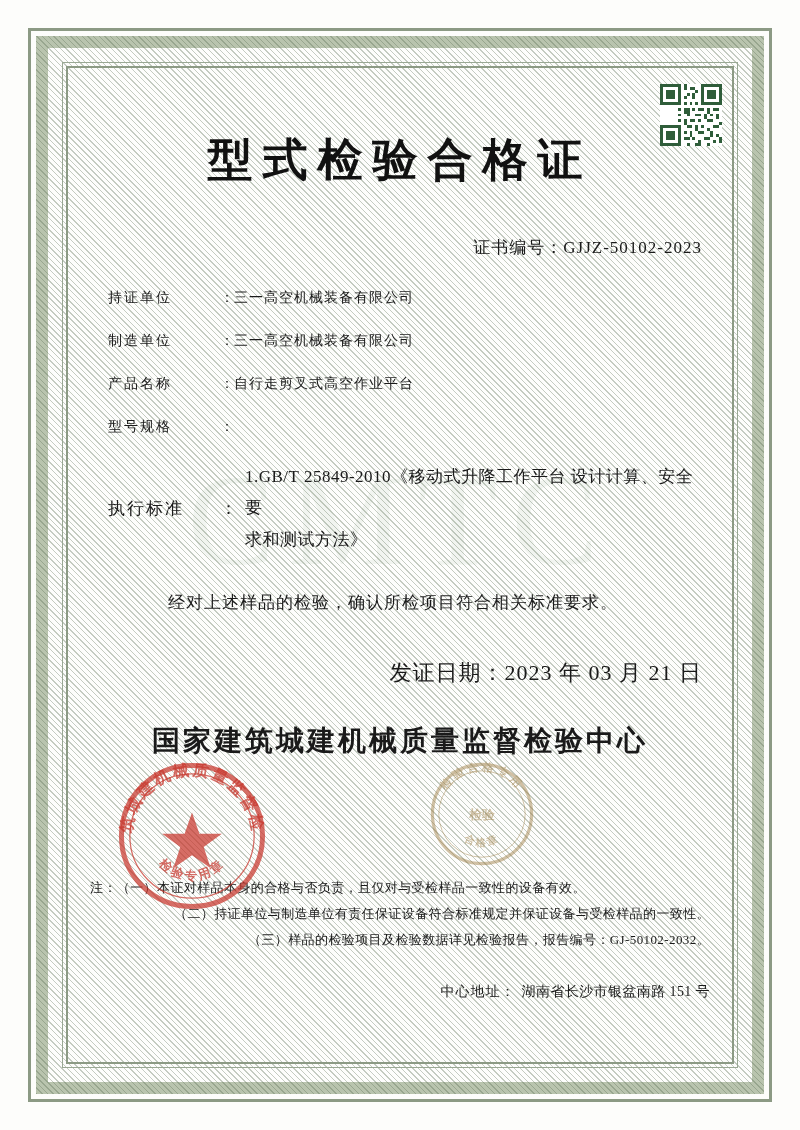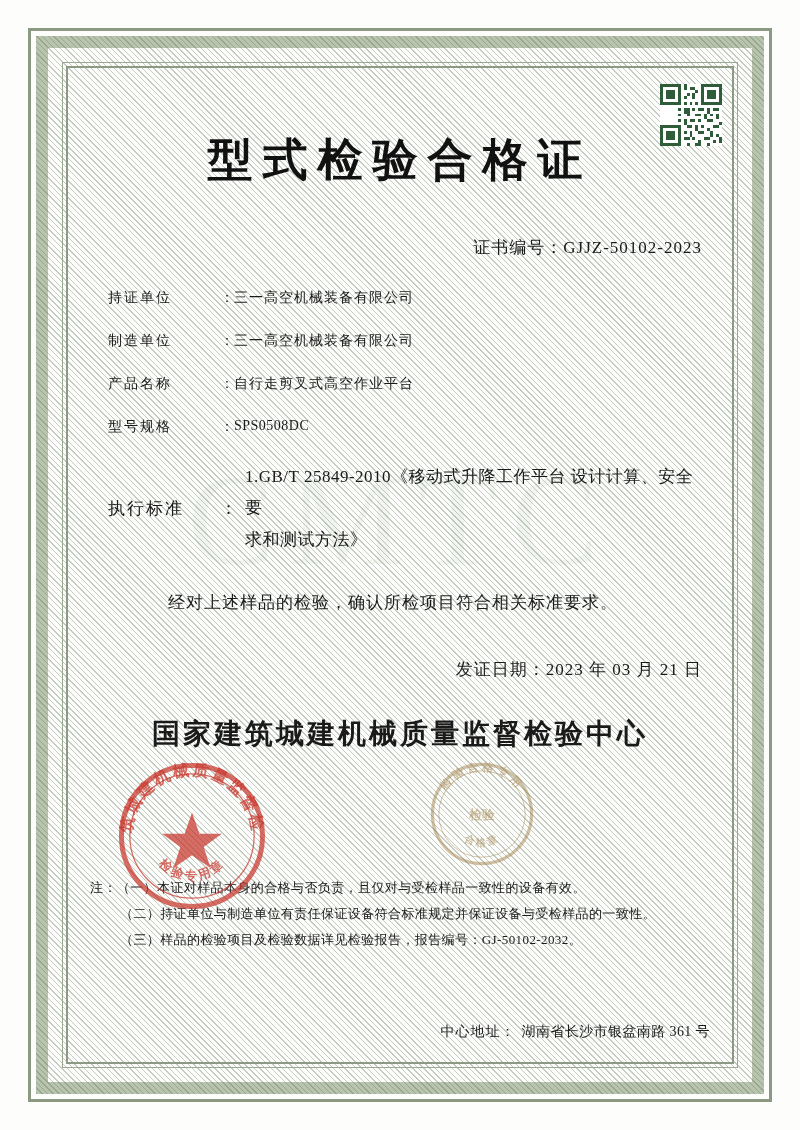--- a/index.html
+++ b/index.html
@@ -178,21 +178,21 @@
     margin-top: 36px;
     padding-left: 78px;
     font-size: 17px;
     letter-spacing: 1px;
   }
 
   .issue-date {
     margin-top: 44px;
     text-align: right;
     padding-right: 8px;
-    font-size: 17px;
+    font-size: 22px;
     letter-spacing: 1px;
   }
 
   .issuer {
     margin-top: 34px;
     text-align: center;
     font-size: 28px;
     font-weight: bold;
     letter-spacing: 3px;
     position: relative;
@@ -224,33 +224,33 @@
   .notes {
     position: absolute;
     left: 90px;
     right: 90px;
     top: 875px;
     font-size: 13px;
     line-height: 2.0;
     letter-spacing: 0.4px;
   }
   .notes .note-line { white-space: nowrap; }
-  .notes .note-line.indent { padding-left: 30px; }
+  .notes .note-line.indent { padding-left: 30px; text-align: right; }
 
   
   .footer {
     position: absolute;
     right: 90px;
     top: 978px;
     text-align: left;
     font-size: 14px;
     line-height: 1.95;
     letter-spacing: 0.4px;
   }
-  .footer .frow { display: flex; justify-content: center; margin-top: 40px; }
+  .footer .frow { display: flex; justify-content: center; }
   .footer .flabel { letter-spacing: 1px; }
   .footer .fvalue { margin-left: 6px; }
   .footer .fvalue.mono { font-family: "Liberation Mono", monospace; font-size: 13px; }
 </style>
 </head>
 <body>
 
 <div class="page">
 
   <div class="border-outer"></div>
@@ -358,21 +358,20 @@
 
       <div class="field-row">
         <div class="field-label">产品名称</div>
         <div class="field-colon">：</div>
         <div class="field-value">自行走剪叉式高空作业平台</div>
       </div>
 
       <div class="field-row">
         <div class="field-label">型号规格</div>
         <div class="field-colon">：</div>
-        <div class="field-value mono">SPS0508DC</div>
       </div>
 
       <div class="std-row">
         <div class="std-label">执行标准</div>
         <div class="std-colon">：</div>
         <div class="std-list">
           <div>1.GB/T 25849-2010《移动式升降工作平台 设计计算、安全要</div>
           <div>求和测试方法》</div>
         </div>
       </div>
@@ -435,17 +434,17 @@
 
   <div class="notes">
     <div class="note-line">注：（一）本证对样品本身的合格与否负责，且仅对与受检样品一致性的设备有效。</div>
     <div class="note-line indent">（二）持证单位与制造单位有责任保证设备符合标准规定并保证设备与受检样品的一致性。</div>
     <div class="note-line indent">（三）样品的检验项目及检验数据详见检验报告，报告编号：GJ-50102-2032。</div>
   </div>
 
   <div class="footer">
     <div class="frow">
       <span class="flabel">中心地址：</span>
-      <span class="fvalue">湖南省长沙市银盆南路 361 号</span>
+      <span class="fvalue">湖南省长沙市银盆南路 151 号</span>
     </div>
   </div>
 
 </div>
 
 </body></html>

